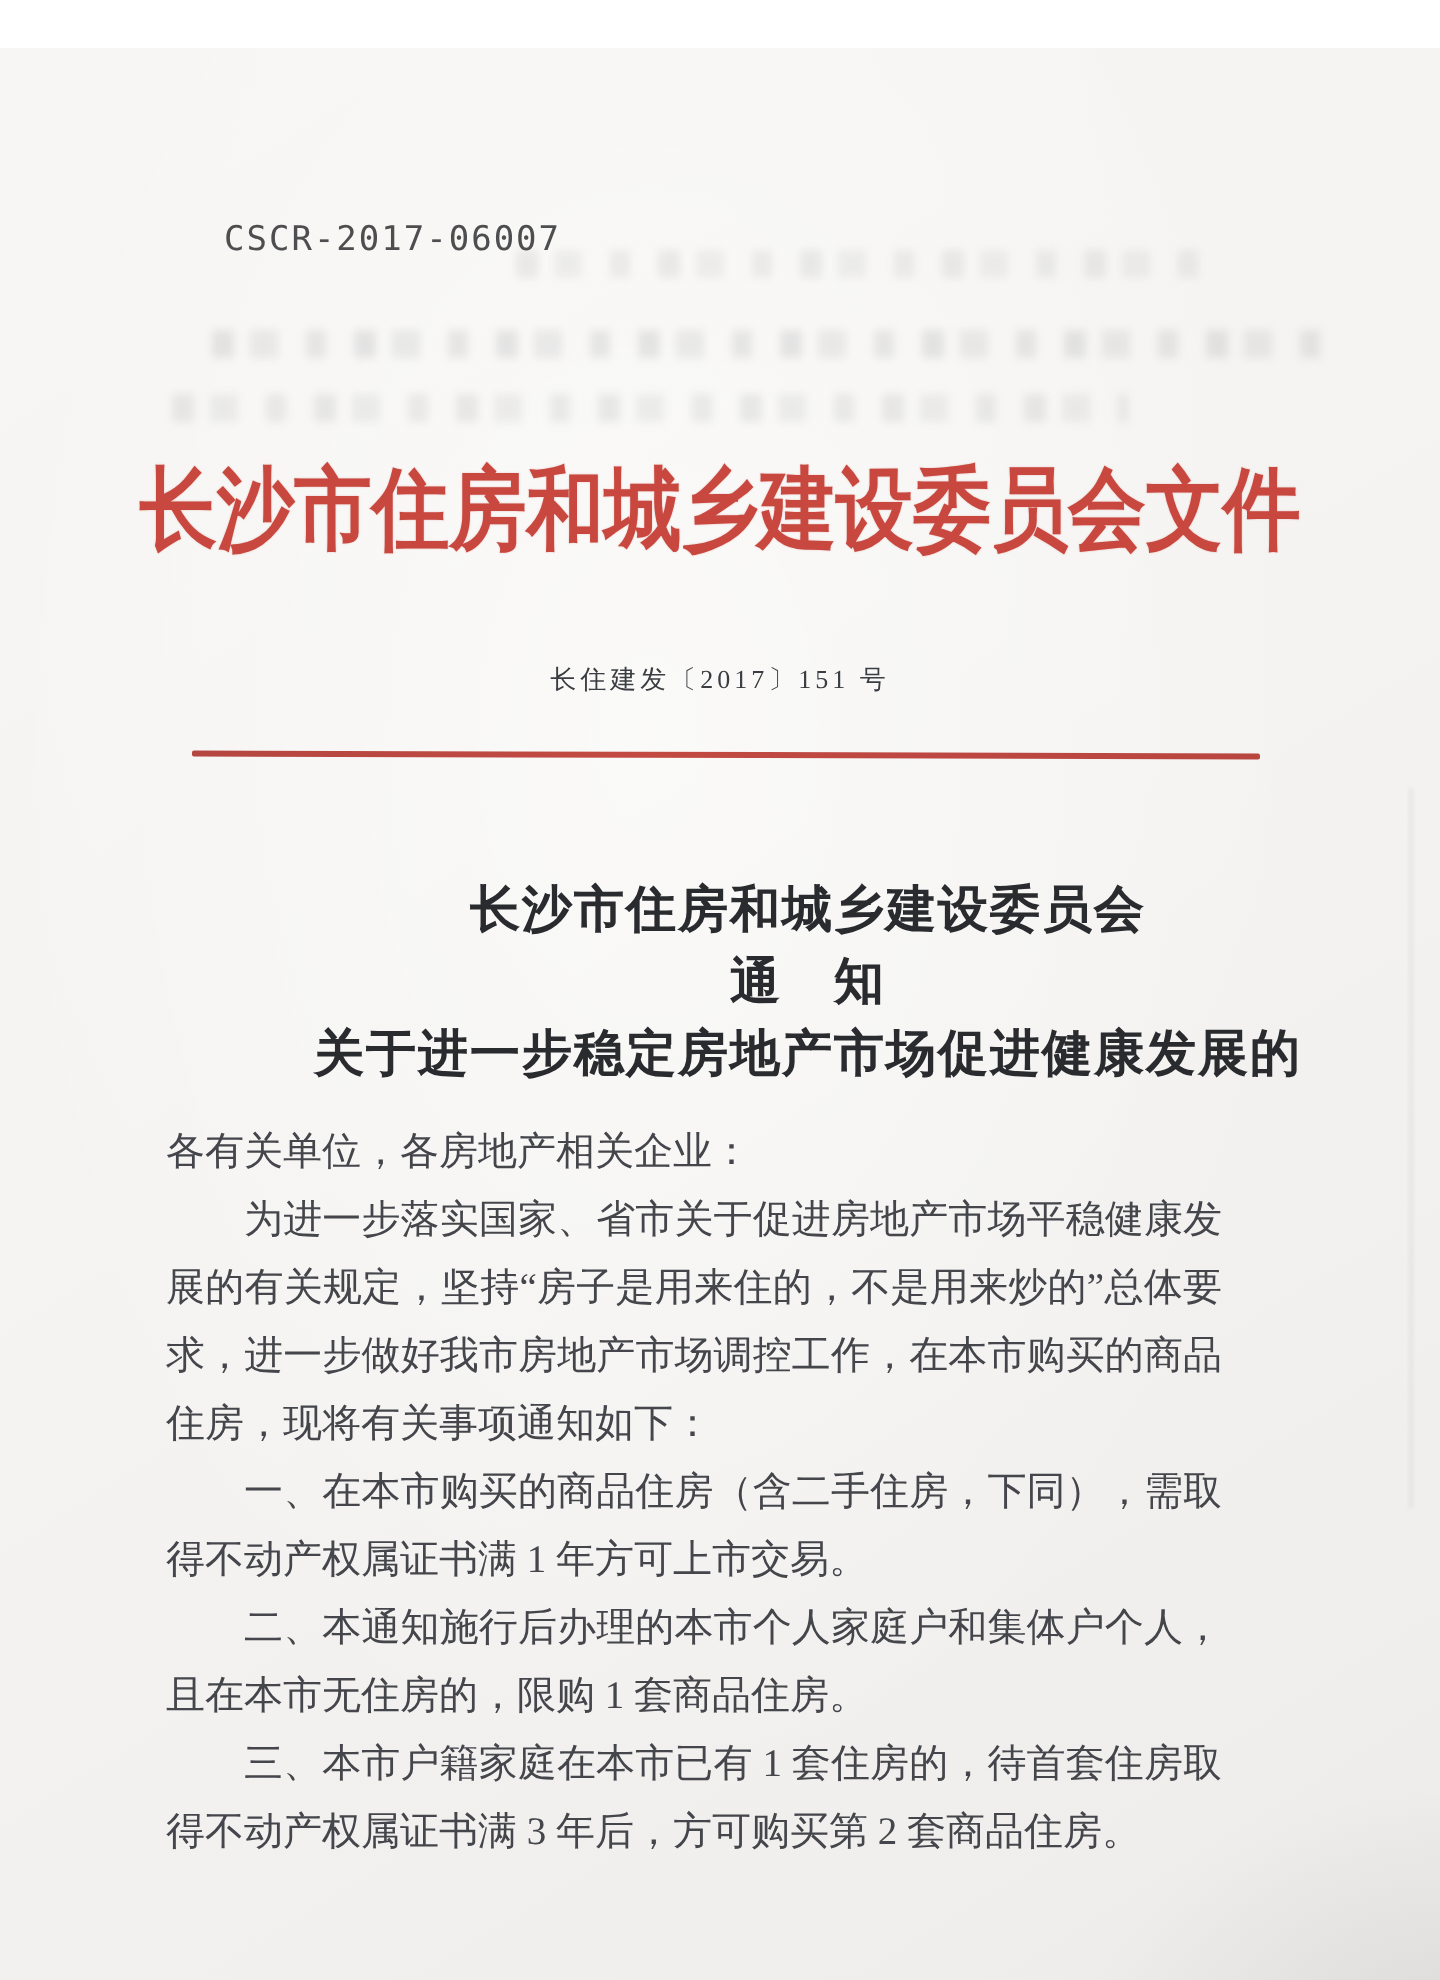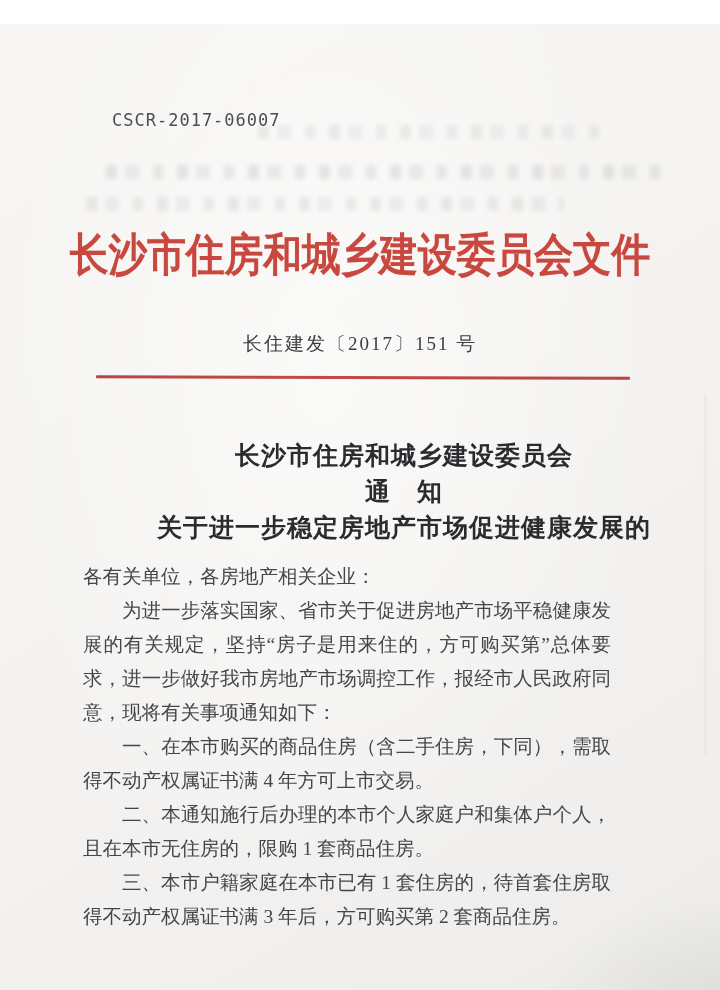--- a/index.html
+++ b/index.html
@@ -39,21 +39,21 @@
     color:#c8483f;
     letter-spacing:0px;
     transform:scaleX(.86);
     transform-origin:50% 50%;
     text-shadow:0 0 1px rgba(200,72,63,.35);
     white-space:nowrap;
   }
   .doc-number{
     position:absolute;left:0;top:307px;width:720px;
     text-align:center;
-    font-size:19px;letter-spacing:2px;
+    font-size:13px;letter-spacing:2px;
     color:#3a3d41;
   }
   .red-rule{
     position:absolute;left:96px;top:352px;width:534px;height:3px;
     background:linear-gradient(90deg,#b44740,#c24a43 40%,#b8453e);
     transform:rotate(.15deg);
     border-radius:1px;
   }
   .notice-title{
     position:absolute;left:0;top:414px;width:720px;
@@ -107,22 +107,22 @@
   <div class="red-rule"></div>
 
   <div class="notice-title">
     <div>长沙市住房和城乡建设委员会</div>
     <div>通　知</div>
     <div>关于进一步稳定房地产市场促进健康发展的</div>
   </div>
 
   <div class="body-text">
     <p>各有关单位，各房地产相关企业：</p>
-    <p class="indent">为进一步落实国家、省市关于促进房地产市场平稳健康发展的有关规定，坚持“房子是用来住的，方可购买第”总体要求，进一步做好我市房地产市场调控工作，报经市人民政府同意，现将有关事项通知如下：</p>
-    <p class="indent">一、在本市购买的商品住房（含二手住房，下同），需取得不动产权属证书满 4 年方可上市交易。</p>
+    <p class="indent">为进一步落实国家、省市关于促进房地产市场平稳健康发展的有关规定，坚持“房子是用来住的，不是用来炒的”总体要求，进一步做好我市房地产市场调控工作，在本市购买的商品住房，现将有关事项通知如下：</p>
+    <p class="indent">一、在本市购买的商品住房（含二手住房，下同），需取得不动产权属证书满 1 年方可上市交易。</p>
     <p class="indent">二、本通知施行后办理的本市个人家庭户和集体户个人，且在本市无住房的，限购 1 套商品住房。</p>
     <p class="indent">三、本市户籍家庭在本市已有 1 套住房的，待首套住房取得不动产权属证书满 3 年后，方可购买第 2 套商品住房。</p>
   </div>
 
   <div class="right-crease"></div>
   <div class="corner-shade"></div>
   <div class="bottom-shadow"></div>
 
 </div>
 

